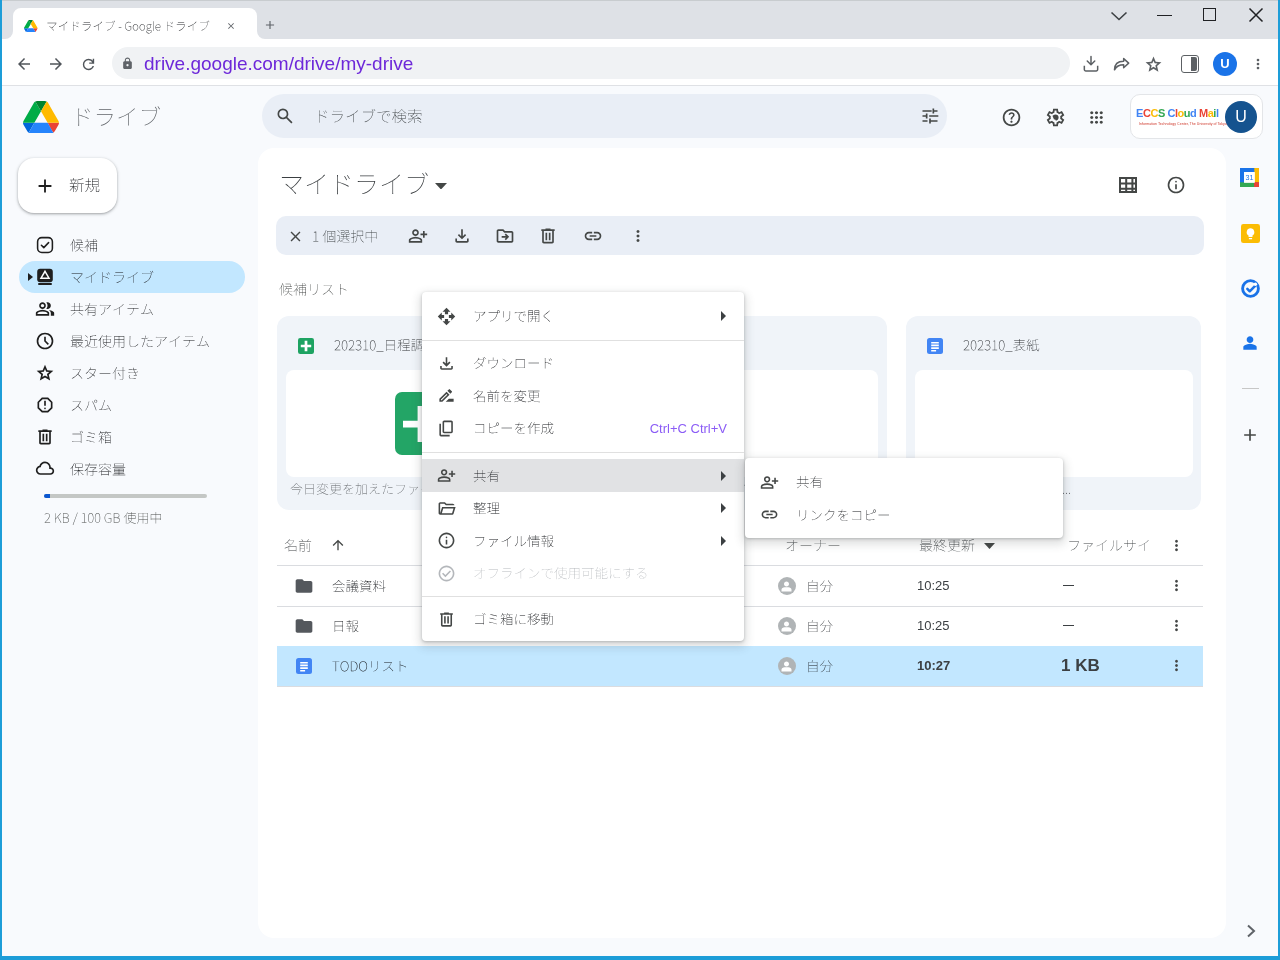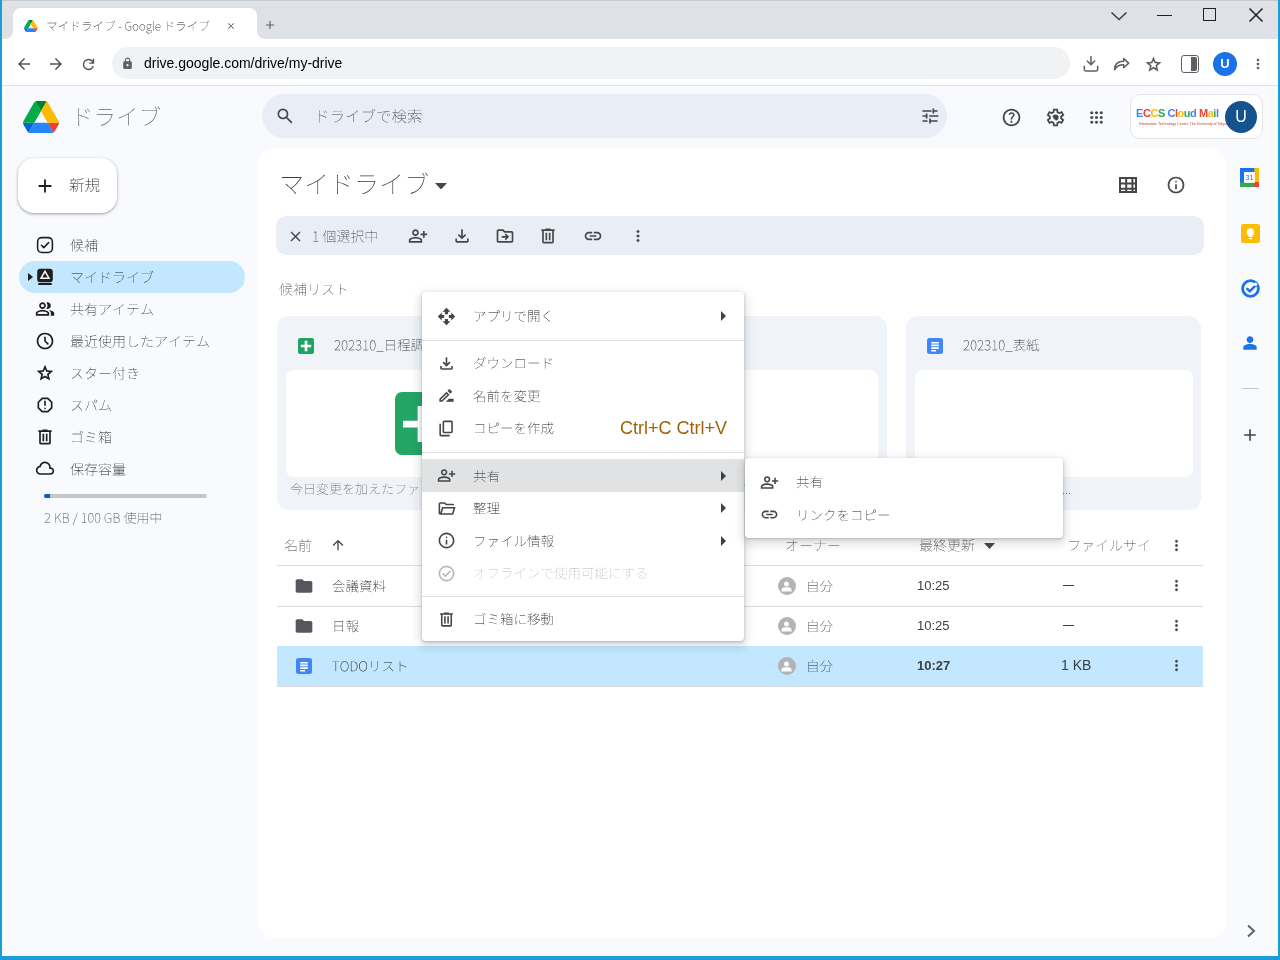--- a/index.html
+++ b/index.html
@@ -42,21 +42,21 @@
 <svg style="position:absolute;left:47.0px;top:55.0px" width="18" height="18" viewBox="0 -960 960 960">
     <path d="M647-440H160v-80h487L423-744l57-56 320 320-320 320-57-56 224-224Z" fill="#50555a"></path>
   </svg>
 <svg style="position:absolute;left:79.5px;top:55.5px" width="17" height="17" viewBox="0 -960 960 960">
     <path d="M480-160q-134 0-227-93t-93-227q0-134 93-227t227-93q69 0 132 28.5T720-690v-110h80v280H520v-80h168q-32-56-87.5-88T480-720q-100 0-170 70t-70 170q0 100 70 170t170 70q77 0 139-44t87-116h84q-28 106-114 173t-196 67Z" fill="#50555a"></path>
   </svg>
 <div style="position:absolute;left:112px;top:47px;width:958px;height:32px;background:#f0f2f4;border-radius:16px"></div>
 <svg style="position:absolute;left:120.5px;top:56.5px" width="13" height="13" viewBox="0 -960 960 960">
     <path d="M240-80q-33 0-56.5-23.5T160-160v-400q0-33 23.5-56.5T240-640h40v-80q0-83 58.5-141.5T480-920q83 0 141.5 58.5T680-720v80h40q33 0 56.5 23.5T800-560v400q0 33-23.5 56.5T720-80H240Zm240-200q33 0 56.5-23.5T560-360q0-33-23.5-56.5T480-440q-33 0-56.5 23.5T400-360q0 33 23.5 56.5T480-280ZM360-640h240v-80q0-50-35-85t-85-35q-50 0-85 35t-35 85v80Z" fill="#5f6368"></path>
   </svg>
-<div style="position:absolute;left:144px;top:52.6px;font-family:'Liberation Sans',sans-serif;font-size:14px;font-weight:400;color:#000000;line-height:21.8px;white-space:nowrap">drive.google.com/drive/my-drive</div>
+<div style="position:absolute;left:144px;top:52.6px;font-family:'Liberation Sans',sans-serif;font-size:19px;font-weight:400;color:#6d28d9;line-height:21.8px;white-space:nowrap">drive.google.com/drive/my-drive</div>
 <svg style="position:absolute;left:1081px;top:54px" width="20" height="20" viewBox="0 0 24 24" fill="none" stroke="#5c6064" stroke-width="1.8">
     <path d="M12 3v10M12 13l-4.5-4.5M12 13l4.5-4.5" stroke-linecap="round"></path>
     <path d="M4 14v4.5a1.8 1.8 0 0 0 1.8 1.8h12.4a1.8 1.8 0 0 0 1.8-1.8V14"></path>
   </svg>
 <svg style="position:absolute;left:1112px;top:54px" width="20" height="20" viewBox="0 0 24 24" fill="none" stroke="#5c6064" stroke-width="1.8">
     <path d="M14 5.5 20 11l-6 5.5v-3.6c-6 0-9 2.1-11 6.1 0-6.5 3-10.4 11-10.4Z" stroke-linejoin="round"></path>
   </svg>
 <svg style="position:absolute;left:1143.5px;top:54.5px" width="19" height="19" viewBox="0 -960 960 960">
     <path d="m354-287 126-76 126 77-33-144 111-96-146-13-58-136-58 135-146 13 111 97-33 143ZM233-120l65-281L80-590l288-25 112-265 112 265 288 25-218 189 65 281-247-149-247 149Zm247-350Z" fill="#5c6064"></path>
   </svg>
@@ -321,21 +321,21 @@
     <path d="M3.6 0V-9.4H0.4V-9.8H7.3V-9.4H4.1V0Z M12.6 0.2Q11.4 0.2 10.5 -0.5Q9.6 -1.1 9.1 -2.2Q8.6 -3.4 8.6 -4.9Q8.6 -6.5 9.1 -7.6Q9.6 -8.7 10.5 -9.4Q11.4 -10 12.6 -10Q13.7 -10 14.6 -9.4Q15.5 -8.7 16 -7.6Q16.5 -6.5 16.5 -4.9Q16.5 -3.4 16 -2.2Q15.5 -1.1 14.6 -0.5Q13.7 0.2 12.6 0.2ZM12.6 -0.3Q13.6 -0.3 14.4 -0.9Q15.1 -1.4 15.6 -2.5Q16 -3.5 16 -4.9Q16 -6.3 15.6 -7.4Q15.1 -8.4 14.4 -8.9Q13.6 -9.5 12.6 -9.5Q11.5 -9.5 10.7 -8.9Q10 -8.4 9.5 -7.4Q9.1 -6.3 9.1 -4.9Q9.1 -3.5 9.5 -2.5Q10 -1.4 10.7 -0.9Q11.5 -0.3 12.6 -0.3Z M18.9 0V-9.8H21.1Q22.6 -9.8 23.6 -9.2Q24.5 -8.6 25 -7.5Q25.5 -6.4 25.5 -4.9Q25.5 -3.5 25 -2.4Q24.5 -1.2 23.6 -0.6Q22.6 0 21.1 0ZM19.4 -0.4H21Q22.4 -0.4 23.3 -1Q24.1 -1.6 24.5 -2.6Q24.9 -3.6 24.9 -4.9Q24.9 -6.2 24.5 -7.2Q24.1 -8.2 23.3 -8.8Q22.4 -9.4 21 -9.4H19.4Z M31.1 0.2Q30 0.2 29.1 -0.5Q28.2 -1.1 27.6 -2.2Q27.1 -3.4 27.1 -4.9Q27.1 -6.5 27.6 -7.6Q28.2 -8.7 29.1 -9.4Q30 -10 31.1 -10Q32.3 -10 33.2 -9.4Q34.1 -8.7 34.6 -7.6Q35.1 -6.5 35.1 -4.9Q35.1 -3.4 34.6 -2.2Q34.1 -1.1 33.2 -0.5Q32.3 0.2 31.1 0.2ZM31.1 -0.3Q32.2 -0.3 32.9 -0.9Q33.7 -1.4 34.1 -2.5Q34.6 -3.5 34.6 -4.9Q34.6 -6.3 34.1 -7.4Q33.7 -8.4 32.9 -8.9Q32.2 -9.5 31.1 -9.5Q30.1 -9.5 29.3 -8.9Q28.5 -8.4 28.1 -7.4Q27.7 -6.3 27.7 -4.9Q27.7 -3.5 28.1 -2.5Q28.5 -1.4 29.3 -0.9Q30.1 -0.3 31.1 -0.3Z M46 -10Q46 -9.8 46 -9.5Q46 -9.3 46 -9Q46 -8.8 46 -8.5Q46 -8.2 46 -7.8Q46 -7.5 46 -7.3Q46 -6 45.9 -5.1Q45.9 -4.2 45.7 -3.6Q45.6 -3 45.3 -2.5Q45.1 -2.1 44.8 -1.6Q44.3 -1.1 43.8 -0.7Q43.2 -0.3 42.7 -0.1Q42.1 0.2 41.6 0.4L41.3 -0Q42.1 -0.3 43 -0.7Q43.8 -1.1 44.5 -1.9Q44.8 -2.4 45.1 -2.9Q45.3 -3.3 45.4 -3.9Q45.5 -4.5 45.6 -5.4Q45.6 -6.2 45.6 -7.3Q45.6 -7.5 45.6 -7.8Q45.6 -8.2 45.6 -8.5Q45.6 -8.8 45.6 -9Q45.6 -9.3 45.6 -9.5Q45.6 -9.8 45.5 -10ZM39.8 -9.9Q39.8 -9.8 39.7 -9.5Q39.7 -9.2 39.7 -9Q39.7 -9 39.7 -8.6Q39.7 -8.3 39.7 -7.8Q39.7 -7.4 39.7 -6.8Q39.7 -6.3 39.7 -5.8Q39.7 -5.3 39.7 -5Q39.7 -4.6 39.7 -4.5Q39.7 -4.3 39.7 -4Q39.8 -3.8 39.8 -3.7H39.3Q39.3 -3.8 39.3 -4Q39.3 -4.3 39.3 -4.5Q39.3 -4.6 39.3 -5Q39.3 -5.3 39.3 -5.8Q39.3 -6.3 39.3 -6.8Q39.3 -7.4 39.3 -7.8Q39.3 -8.3 39.3 -8.6Q39.3 -9 39.3 -9Q39.3 -9.2 39.3 -9.5Q39.3 -9.8 39.3 -9.9Z M59.8 -8.9Q59.7 -8.9 59.7 -8.7Q59.6 -8.6 59.6 -8.6Q59.3 -7.9 58.9 -7.1Q58.5 -6.2 58 -5.5Q57.5 -4.7 56.9 -4.1Q56.2 -3.3 55.3 -2.5Q54.5 -1.8 53.5 -1.1Q52.5 -0.5 51.4 0L51.1 -0.3Q52.2 -0.8 53.2 -1.4Q54.2 -2.1 55.1 -2.8Q55.9 -3.6 56.7 -4.5Q57.2 -5 57.7 -5.7Q58.2 -6.5 58.6 -7.3Q59 -8 59.2 -8.7Q59.1 -8.7 58.6 -8.7Q58.2 -8.7 57.5 -8.7Q56.9 -8.7 56.2 -8.7Q55.5 -8.7 54.8 -8.7Q54.2 -8.7 53.8 -8.7Q53.3 -8.7 53.2 -8.7Q53 -8.7 52.8 -8.7Q52.5 -8.7 52.3 -8.6Q52.1 -8.6 52.1 -8.6V-9.2Q52.1 -9.2 52.3 -9.1Q52.5 -9.1 52.8 -9.1Q53 -9.1 53.2 -9.1Q53.3 -9.1 53.7 -9.1Q54.1 -9.1 54.8 -9.1Q55.4 -9.1 56 -9.1Q56.7 -9.1 57.3 -9.1Q57.9 -9.1 58.4 -9.1Q58.8 -9.1 58.9 -9.1Q59.1 -9.1 59.3 -9.1Q59.4 -9.1 59.5 -9.1ZM57.1 -4.4Q57.7 -3.9 58.3 -3.4Q58.8 -2.8 59.4 -2.2Q60 -1.7 60.4 -1.1Q60.9 -0.6 61.3 -0.2L60.9 0.1Q60.5 -0.5 59.8 -1.2Q59.1 -2 58.3 -2.7Q57.6 -3.5 56.8 -4.1Z M67.8 -1.1Q67.8 -1.2 67.8 -1.8Q67.8 -2.3 67.8 -3.1Q67.8 -3.9 67.8 -4.8Q67.8 -5.7 67.8 -6.6Q67.8 -7.4 67.8 -8.1Q67.8 -8.7 67.8 -9Q67.8 -9.2 67.8 -9.6Q67.8 -9.9 67.7 -10.2H68.3Q68.2 -10 68.2 -9.6Q68.2 -9.2 68.2 -9Q68.2 -8.4 68.2 -7.5Q68.2 -6.7 68.2 -5.8Q68.2 -5 68.2 -4.2Q68.2 -3.3 68.2 -2.7Q68.2 -2 68.2 -1.6Q68.2 -1.2 68.2 -1.1Q68.2 -0.9 68.2 -0.6Q68.2 -0.4 68.2 -0.2Q68.2 0.1 68.3 0.2H67.8Q67.8 -0 67.8 -0.4Q67.8 -0.7 67.8 -1.1ZM68.1 -6.6Q68.8 -6.4 69.6 -6.1Q70.3 -5.9 71.1 -5.6Q72 -5.2 72.7 -4.9Q73.5 -4.6 74.1 -4.3L73.9 -3.8Q73.3 -4.2 72.6 -4.5Q71.8 -4.9 71 -5.2Q70.2 -5.5 69.4 -5.8Q68.7 -6 68.1 -6.2Z" fill="#16191d"></path>
   </svg>
 <div style="position:absolute;left:777.5px;top:656.5px;width:18px;height:18px;border-radius:50%;background:#b0b4b6"></div>
 <svg style="position:absolute;left:779.0px;top:659.0px" width="15" height="15" viewBox="0 -960 960 960">
     <path d="M480-480q-66 0-113-47t-47-113q0-66 47-113t113-47q66 0 113 47t47 113q0 66-47 113t-113 47ZM160-160v-112q0-34 17.5-62.5T224-378q62-31 126-46.5T480-440q66 0 130 15.5T736-378q29 15 46.5 43.5T800-272v112H160Z" fill="#fff"></path>
   </svg>
 <svg style="position:absolute;left:806.0px;top:658.5px;overflow:visible" width="27.0" height="15.5" viewBox="0 -12.2 27.0 15.5">
     <path d="M2.7 -6.2H11.1V-5.8H2.7ZM2.7 -3.3H11.1V-2.9H2.7ZM2.7 -0.3H11.1V0.1H2.7ZM2.5 -9.3H11.3V0.9H10.9V-8.9H2.9V1H2.5ZM6.5 -11.2 6.9 -11.1Q6.7 -10.6 6.5 -10Q6.3 -9.4 6 -9L5.7 -9.1Q5.8 -9.4 6 -9.8Q6.2 -10.2 6.3 -10.5Q6.4 -10.9 6.5 -11.2Z M15.9 -6H24.1V-5.6H15.9ZM23.9 -6H24.3Q24.3 -6 24.3 -5.9Q24.3 -5.8 24.3 -5.8Q24.3 -5.7 24.3 -5.7Q24.2 -4.1 24.1 -3Q24 -1.8 23.9 -1.1Q23.8 -0.4 23.7 0Q23.6 0.4 23.4 0.6Q23.2 0.8 23 0.8Q22.8 0.9 22.5 0.9Q22.2 0.9 21.6 0.9Q21 0.9 20.3 0.8Q20.3 0.7 20.2 0.6Q20.2 0.5 20.1 0.4Q20.9 0.5 21.6 0.5Q22.2 0.5 22.4 0.5Q22.7 0.5 22.8 0.5Q22.9 0.4 23 0.4Q23.2 0.1 23.4 -0.5Q23.6 -1.1 23.7 -2.4Q23.8 -3.7 23.9 -5.9ZM18.1 -10.8 18.5 -10.7Q18 -9.6 17.4 -8.6Q16.7 -7.7 15.9 -6.9Q15.2 -6 14.3 -5.4Q14.3 -5.5 14.2 -5.5Q14.2 -5.6 14.1 -5.6Q14 -5.7 14 -5.7Q14.8 -6.3 15.6 -7.1Q16.4 -7.9 17 -8.8Q17.7 -9.8 18.1 -10.8ZM22.4 -10.9Q22.7 -10.2 23.2 -9.4Q23.7 -8.7 24.3 -8Q24.8 -7.3 25.4 -6.8Q26 -6.2 26.5 -5.9Q26.5 -5.8 26.4 -5.8Q26.4 -5.7 26.3 -5.7Q26.3 -5.6 26.2 -5.5Q25.7 -5.9 25.1 -6.5Q24.5 -7.1 23.9 -7.8Q23.4 -8.5 22.9 -9.2Q22.4 -10 22 -10.7ZM19.2 -5.9H19.6Q19.5 -4.8 19.2 -3.8Q19 -2.7 18.5 -1.8Q18 -0.9 17.1 -0.2Q16.3 0.5 14.9 1Q14.9 0.9 14.9 0.9Q14.8 0.8 14.8 0.8Q14.7 0.7 14.7 0.7Q16 0.3 16.8 -0.4Q17.6 -1.1 18.1 -2Q18.6 -2.9 18.8 -3.9Q19.1 -4.8 19.2 -5.9Z" fill="#16191d"></path>
   </svg>
 <div style="position:absolute;left:917px;top:655.8px;font-family:'Liberation Sans',sans-serif;font-size:13px;font-weight:700;color:#3c4043;line-height:19.5px;white-space:nowrap">10:27</div>
-<div style="position:absolute;left:1061px;top:655.8px;font-family:'Liberation Sans',sans-serif;font-size:14px;font-weight:400;color:#3c4043;line-height:19.5px;white-space:nowrap">1 KB</div>
+<div style="position:absolute;left:1061px;top:655.8px;font-family:'Liberation Sans',sans-serif;font-size:17px;font-weight:700;color:#3c4043;line-height:19.5px;white-space:nowrap">1 KB</div>
 <svg style="position:absolute;left:1168.0px;top:657.0px" width="17" height="17" viewBox="0 -960 960 960">
     <path d="M480-160q-33 0-56.5-23.5T400-240q0-33 23.5-56.5T480-320q33 0 56.5 23.5T560-240q0 33-23.5 56.5T480-160Zm0-240q-33 0-56.5-23.5T400-480q0-33 23.5-56.5T480-560q33 0 56.5 23.5T560-480q0 33-23.5 56.5T480-400Zm0-240q-33 0-56.5-23.5T400-720q0-33 23.5-56.5T480-800q33 0 56.5 23.5T560-720q0 33-23.5 56.5T480-640Z" fill="#444746"></path>
   </svg>
 <div style="position:absolute;left:422px;top:292px;width:322px;height:349px;background:#fff;border-radius:4px;box-shadow:0 1px 3px rgba(60,64,67,.3),0 4px 8px 3px rgba(60,64,67,.15)"></div>
 <div style="position:absolute;left:422px;top:459px;width:322px;height:33px;background:#e1e2e4"></div>
 <div style="position:absolute;left:422px;top:339.5px;width:322px;height:1px;background:#e0e0e0"></div>
 <div style="position:absolute;left:422px;top:451.5px;width:322px;height:1px;background:#e0e0e0"></div>
 <div style="position:absolute;left:422px;top:596px;width:322px;height:1px;background:#e0e0e0"></div>
 <svg style="position:absolute;left:436.5px;top:306.5px" width="19" height="19" viewBox="0 0 24 24">
     <path d="M10 9h4V6h3l-5-5-5 5h3v3Zm-1 1H6V7l-5 5 5 5v-3h3v-4Zm14 2-5-5v3h-3v4h3v3l5-5Zm-9 3h-4v3H7l5 5 5-5h-3v-3Z" fill="#444746"></path>
@@ -396,21 +396,21 @@
   </svg>
 <svg style="position:absolute;left:472.5px;top:566.0px;overflow:visible" width="175.5" height="15.5" viewBox="0 -12.2 175.5 15.5">
     <path d="M8.6 -10.3Q8.5 -10.1 8.5 -9.9Q8.5 -9.7 8.5 -9.4Q8.5 -9.2 8.5 -8.7Q8.5 -8.1 8.5 -7.3Q8.5 -6.5 8.6 -5.6Q8.6 -4.7 8.6 -3.8Q8.6 -2.8 8.6 -2Q8.6 -1.2 8.6 -0.6Q8.6 -0.2 8.3 -0Q8.1 0.2 7.7 0.2Q7.2 0.2 6.7 0.1Q6.1 0.1 5.7 0.1L5.6 -0.4Q6.2 -0.3 6.7 -0.2Q7.2 -0.2 7.7 -0.2Q8 -0.2 8.1 -0.3Q8.2 -0.5 8.2 -0.7Q8.2 -1.2 8.2 -2Q8.2 -2.8 8.2 -3.7Q8.2 -4.6 8.2 -5.5Q8.1 -6.5 8.1 -7.3Q8.1 -8.1 8.1 -8.7Q8.1 -9.2 8.1 -9.4Q8.1 -9.8 8.1 -10Q8 -10.2 8 -10.3ZM1.8 -7.8Q2.1 -7.8 2.3 -7.8Q2.5 -7.8 2.8 -7.8Q2.9 -7.8 3.3 -7.8Q3.8 -7.8 4.5 -7.8Q5.2 -7.8 6 -7.8Q6.8 -7.8 7.7 -7.8Q8.5 -7.8 9.2 -7.8Q9.9 -7.8 10.4 -7.8Q10.9 -7.8 11.1 -7.8Q11.3 -7.8 11.6 -7.8Q11.8 -7.8 12 -7.8V-7.3Q11.8 -7.4 11.6 -7.4Q11.3 -7.4 11.1 -7.4Q10.9 -7.4 10.4 -7.4Q9.9 -7.4 9.2 -7.4Q8.5 -7.4 7.7 -7.4Q6.9 -7.4 6 -7.4Q5.2 -7.4 4.5 -7.4Q3.8 -7.4 3.3 -7.4Q2.9 -7.4 2.8 -7.4Q2.5 -7.4 2.3 -7.4Q2.1 -7.4 1.8 -7.3ZM1.5 -1.7Q2.6 -2.2 3.6 -2.9Q4.6 -3.7 5.5 -4.5Q6.4 -5.3 7 -6Q7.7 -6.8 8.1 -7.5L8.3 -7.5L8.3 -7.1Q7.9 -6.5 7.3 -5.7Q6.6 -5 5.8 -4.2Q4.9 -3.4 3.9 -2.6Q2.9 -1.9 1.8 -1.3Z M24.7 -9Q24.7 -8.9 24.7 -8.8Q24.7 -8.7 24.6 -8.5Q24.5 -8 24.4 -7.3Q24.2 -6.6 23.9 -5.9Q23.7 -5.2 23.3 -4.6Q23 -4 22.6 -3.5Q22 -2.7 21.3 -2.1Q20.6 -1.4 19.6 -0.9Q18.7 -0.4 17.4 -0L17.1 -0.4Q18.4 -0.8 19.3 -1.3Q20.3 -1.7 21 -2.4Q21.7 -3 22.3 -3.8Q22.8 -4.4 23.2 -5.3Q23.6 -6.2 23.9 -7.1Q24.2 -8 24.3 -8.7Q24.1 -8.7 23.5 -8.7Q22.9 -8.7 22.1 -8.7Q21.3 -8.7 20.4 -8.7Q19.5 -8.7 18.8 -8.7Q18 -8.7 17.4 -8.7Q16.9 -8.7 16.7 -8.7Q16.4 -8.7 16.2 -8.7Q15.9 -8.7 15.7 -8.7V-9.2Q15.8 -9.2 16 -9.2Q16.2 -9.1 16.3 -9.1Q16.5 -9.1 16.8 -9.1Q16.9 -9.1 17.3 -9.1Q17.7 -9.1 18.3 -9.1Q19 -9.1 19.7 -9.1Q20.4 -9.1 21.1 -9.1Q21.9 -9.1 22.5 -9.1Q23.1 -9.1 23.5 -9.1Q23.9 -9.1 24 -9.1Q24.2 -9.1 24.2 -9.1Q24.3 -9.1 24.4 -9.2Z M30.2 -9.7Q30.5 -9.7 30.7 -9.7Q30.9 -9.7 31.2 -9.7Q31.4 -9.7 31.9 -9.7Q32.5 -9.7 33.2 -9.7Q33.9 -9.7 34.6 -9.7Q35.3 -9.7 35.9 -9.7Q36.4 -9.7 36.7 -9.7Q37 -9.7 37.2 -9.7Q37.4 -9.7 37.7 -9.7V-9.3Q37.4 -9.3 37.2 -9.3Q37 -9.3 36.7 -9.3Q36.4 -9.3 35.9 -9.3Q35.3 -9.3 34.6 -9.3Q33.9 -9.3 33.2 -9.3Q32.5 -9.3 32 -9.3Q31.4 -9.3 31.2 -9.3Q31 -9.3 30.7 -9.3Q30.5 -9.3 30.2 -9.3ZM38.5 -6.6Q38.5 -6.5 38.4 -6.4Q38.4 -6.4 38.4 -6.3Q38.2 -5.3 37.7 -4.3Q37.2 -3.2 36.5 -2.4Q35.4 -1.2 34.1 -0.6Q32.9 -0 31.6 0.3L31.3 -0.1Q32.6 -0.3 33.9 -1Q35.2 -1.6 36.1 -2.6Q36.8 -3.4 37.3 -4.4Q37.7 -5.4 37.9 -6.3Q37.8 -6.3 37.3 -6.3Q36.9 -6.3 36.2 -6.3Q35.5 -6.3 34.7 -6.3Q33.9 -6.3 33.2 -6.3Q32.4 -6.3 31.7 -6.3Q31.1 -6.3 30.6 -6.3Q30.2 -6.3 30.1 -6.3Q29.9 -6.3 29.6 -6.3Q29.4 -6.3 29.1 -6.3V-6.8Q29.4 -6.7 29.6 -6.7Q29.9 -6.7 30.1 -6.7Q30.2 -6.7 30.6 -6.7Q31.1 -6.7 31.7 -6.7Q32.4 -6.7 33.1 -6.7Q33.9 -6.7 34.6 -6.7Q35.4 -6.7 36 -6.7Q36.7 -6.7 37.1 -6.7Q37.6 -6.7 37.7 -6.7Q37.8 -6.7 37.9 -6.7Q38.1 -6.7 38.2 -6.8Z M42 -4.5Q43.7 -5 45.2 -5.7Q46.8 -6.4 47.9 -7.1Q48.6 -7.6 49.2 -8.1Q49.9 -8.5 50.4 -9.1Q51 -9.6 51.5 -10.2L51.8 -9.9Q51.3 -9.3 50.7 -8.8Q50.1 -8.2 49.4 -7.7Q48.7 -7.2 48 -6.7Q47.2 -6.3 46.3 -5.8Q45.4 -5.3 44.4 -4.9Q43.3 -4.5 42.2 -4.1ZM47.7 -6.9 48.1 -7.1V-0.9Q48.1 -0.7 48.1 -0.5Q48.1 -0.2 48.2 -0Q48.2 0.1 48.2 0.2H47.7Q47.7 0.1 47.7 -0Q47.7 -0.2 47.7 -0.5Q47.7 -0.7 47.7 -0.9Z M56.9 -9.5Q57.2 -9.3 57.7 -8.9Q58.2 -8.6 58.7 -8.2Q59.2 -7.8 59.6 -7.4Q60 -7.1 60.3 -6.8L60 -6.5Q59.7 -6.7 59.3 -7.1Q58.9 -7.5 58.4 -7.9Q57.9 -8.3 57.5 -8.6Q57 -9 56.6 -9.2ZM56.3 -0.4Q57.6 -0.6 58.6 -1Q59.6 -1.3 60.4 -1.8Q61.2 -2.2 61.9 -2.6Q62.8 -3.2 63.6 -4Q64.4 -4.8 65 -5.7Q65.6 -6.5 66 -7.3L66.2 -6.9Q65.8 -6.1 65.2 -5.3Q64.6 -4.5 63.9 -3.7Q63.1 -2.9 62.1 -2.3Q61.5 -1.9 60.7 -1.4Q59.9 -1 58.8 -0.6Q57.8 -0.2 56.5 0Z M68.7 -8.5Q69.1 -8.5 69.3 -8.6Q69.6 -8.6 69.8 -8.6Q70 -8.6 70.6 -8.7Q71.2 -8.7 72.1 -8.8Q72.9 -8.9 73.9 -9Q74.8 -9.1 75.8 -9.2Q76.6 -9.2 77.2 -9.3Q77.8 -9.3 78.3 -9.4Q78.8 -9.4 79.2 -9.4V-9Q78.8 -9 78.3 -9Q77.8 -9 77.4 -8.9Q76.9 -8.9 76.6 -8.7Q75.7 -8.5 75.1 -7.9Q74.5 -7.3 74 -6.7Q73.6 -6 73.4 -5.3Q73.2 -4.6 73.2 -4Q73.2 -3.1 73.5 -2.4Q73.8 -1.7 74.4 -1.3Q74.9 -0.8 75.5 -0.5Q76.2 -0.3 76.8 -0.1Q77.5 -0 78.2 0L78 0.4Q77.4 0.4 76.7 0.2Q75.9 0.1 75.3 -0.2Q74.6 -0.5 74 -1Q73.5 -1.5 73.2 -2.2Q72.8 -2.9 72.8 -3.9Q72.8 -5 73.3 -6Q73.7 -7 74.4 -7.7Q75.1 -8.4 75.9 -8.8Q75.4 -8.8 74.6 -8.7Q73.9 -8.6 73.1 -8.5Q72.2 -8.5 71.4 -8.4Q70.5 -8.3 69.8 -8.2Q69.2 -8.1 68.8 -8ZM77.3 -7Q77.4 -6.8 77.6 -6.5Q77.8 -6.1 78 -5.8Q78.3 -5.4 78.4 -5.1L78 -4.9Q77.8 -5.3 77.5 -5.9Q77.2 -6.4 76.9 -6.8ZM78.7 -7.5Q78.9 -7.3 79.1 -7Q79.3 -6.7 79.5 -6.3Q79.7 -5.9 79.9 -5.6L79.5 -5.4Q79.3 -5.8 79 -6.4Q78.7 -6.9 78.4 -7.3Z M85.2 -9.5H93.9V-9.1H85.2ZM86.1 -7.1V-4.3H93V-7.1ZM85.7 -7.5H93.4V-3.9H85.7ZM86.1 -3.5Q86.8 -2.4 87.9 -1.5Q89.1 -0.7 90.6 -0.1Q92.2 0.4 93.9 0.6Q93.9 0.7 93.9 0.7Q93.8 0.8 93.8 0.9Q93.7 0.9 93.7 1Q91.9 0.7 90.4 0.2Q88.8 -0.4 87.6 -1.3Q86.4 -2.2 85.7 -3.4ZM89.3 -11.2H89.7V-5.4Q89.7 -4.7 89.6 -3.9Q89.5 -3.2 89.3 -2.5Q89.1 -1.7 88.6 -1.1Q88.1 -0.4 87.2 0.1Q86.3 0.6 85 1Q85 1 84.9 0.9Q84.9 0.9 84.8 0.8Q84.8 0.7 84.8 0.7Q86.1 0.3 86.9 -0.2Q87.8 -0.7 88.3 -1.3Q88.7 -1.9 89 -2.6Q89.2 -3.3 89.2 -4Q89.3 -4.7 89.3 -5.4ZM85 -11.2 85.4 -11.1Q85 -10 84.4 -8.9Q83.8 -7.9 83.1 -6.9Q82.4 -6 81.7 -5.3Q81.6 -5.3 81.6 -5.4Q81.5 -5.4 81.5 -5.5Q81.4 -5.6 81.4 -5.6Q82.1 -6.3 82.8 -7.2Q83.5 -8.1 84 -9.1Q84.6 -10.2 85 -11.2ZM83.5 -7.9 83.9 -8.3 83.9 -8.3V1H83.5Z M96.9 -10.2H106.1V-9.8H96.9ZM96.9 -7H106.1V-6.6H96.9ZM96.8 -3.8H106.1V-3.4H96.8ZM96.7 -10.2H97.1V-5.3Q97.1 -4.5 97.1 -3.7Q97 -2.9 96.8 -2.1Q96.6 -1.2 96.3 -0.4Q95.9 0.3 95.4 1Q95.3 1 95.3 0.9Q95.2 0.9 95.2 0.8Q95.1 0.8 95.1 0.7Q95.6 0.1 96 -0.7Q96.3 -1.4 96.5 -2.2Q96.6 -3 96.7 -3.8Q96.7 -4.6 96.7 -5.3ZM105.9 -10.2H106.3V0.1Q106.3 0.4 106.2 0.6Q106 0.8 105.8 0.8Q105.5 0.9 104.9 0.9Q104.3 0.9 103.3 0.9Q103.3 0.8 103.3 0.7Q103.2 0.6 103.2 0.5Q103.7 0.5 104.2 0.5Q104.7 0.5 105 0.5Q105.4 0.5 105.5 0.5Q105.7 0.5 105.8 0.4Q105.9 0.3 105.9 0.1ZM101 -10.1H101.5V0.9H101Z M118.5 -10H118.9V0.1Q118.9 0.4 118.8 0.6Q118.7 0.8 118.4 0.9Q118.1 0.9 117.4 0.9Q116.8 0.9 115.8 0.9Q115.8 0.9 115.8 0.8Q115.7 0.7 115.7 0.6Q115.7 0.5 115.6 0.5Q116.2 0.5 116.8 0.5Q117.3 0.5 117.7 0.5Q118 0.5 118.2 0.5Q118.4 0.4 118.5 0.4Q118.5 0.3 118.5 0.1ZM110.4 -7.3H110.8V-1.4H110.4ZM110.5 -7.3H115.7V-2.5H110.5V-2.9H115.3V-7H110.5ZM108.9 -10.2H120.7V-9.8H108.9Z M124.7 -11.2 125.1 -11Q124.8 -10.5 124.5 -10Q124.3 -9.4 124 -8.9Q123.6 -8.3 123.4 -7.9L123 -8Q123.3 -8.5 123.6 -9Q123.9 -9.6 124.2 -10.1Q124.5 -10.7 124.7 -11.2ZM122.2 -8.2Q122.8 -8.2 123.7 -8.3Q124.6 -8.3 125.7 -8.3Q126.7 -8.4 127.8 -8.4L127.8 -8Q126.8 -8 125.7 -7.9Q124.7 -7.9 123.8 -7.8Q122.9 -7.8 122.2 -7.8ZM123 -6.5H127.3V-6.1H123.4V0.9H123ZM127.1 -6.5H127.5V0.2Q127.5 0.5 127.4 0.6Q127.4 0.8 127.2 0.8Q126.9 0.9 126.5 0.9Q126.1 0.9 125.4 0.9Q125.4 0.8 125.4 0.7Q125.3 0.6 125.3 0.5Q125.9 0.5 126.3 0.5Q126.7 0.5 126.9 0.5Q127 0.5 127.1 0.4Q127.1 0.4 127.1 0.3ZM123.2 -4.5H127.3V-4.1H123.2ZM123.2 -2.4H127.3V-2H123.2ZM129 -11.2H129.4V-6.3Q129.4 -6 129.5 -5.9Q129.7 -5.8 130.2 -5.8Q130.4 -5.8 130.7 -5.8Q131.1 -5.8 131.6 -5.8Q132.1 -5.8 132.5 -5.8Q132.9 -5.8 133.1 -5.8Q133.4 -5.8 133.5 -6Q133.7 -6.1 133.7 -6.5Q133.8 -6.8 133.8 -7.6Q133.9 -7.5 133.9 -7.5Q134 -7.5 134.1 -7.4Q134.1 -7.4 134.2 -7.4Q134.2 -6.6 134.1 -6.2Q134 -5.8 133.8 -5.6Q133.5 -5.4 133.1 -5.4Q133 -5.4 132.7 -5.4Q132.4 -5.4 132.1 -5.4Q131.7 -5.4 131.3 -5.4Q130.9 -5.4 130.6 -5.4Q130.4 -5.4 130.3 -5.4Q129.8 -5.4 129.5 -5.5Q129.2 -5.6 129.1 -5.8Q129 -6 129 -6.3ZM133.2 -10 133.5 -9.7Q133 -9.5 132.3 -9.2Q131.6 -9 130.8 -8.7Q130 -8.5 129.3 -8.3Q129.3 -8.3 129.3 -8.4Q129.2 -8.5 129.2 -8.6Q129.9 -8.8 130.6 -9Q131.4 -9.3 132.1 -9.6Q132.7 -9.8 133.2 -10ZM129 -5H129.4V-0.1Q129.4 0.2 129.6 0.3Q129.7 0.4 130.3 0.4Q130.4 0.4 130.8 0.4Q131.2 0.4 131.7 0.4Q132.2 0.4 132.6 0.4Q133 0.4 133.2 0.4Q133.5 0.4 133.7 0.3Q133.9 0.1 133.9 -0.3Q134 -0.7 134 -1.5Q134.1 -1.5 134.2 -1.4Q134.3 -1.4 134.4 -1.4Q134.4 -0.5 134.3 -0Q134.2 0.4 134 0.6Q133.7 0.8 133.2 0.8Q133.1 0.8 132.8 0.8Q132.6 0.8 132.2 0.8Q131.8 0.8 131.4 0.8Q131 0.8 130.7 0.8Q130.4 0.8 130.3 0.8Q129.8 0.8 129.5 0.7Q129.2 0.7 129.1 0.5Q129 0.3 129 -0.1ZM133.4 -4.1 133.7 -3.7Q133.2 -3.4 132.5 -3.1Q131.7 -2.8 130.9 -2.6Q130.1 -2.4 129.3 -2.2Q129.3 -2.2 129.3 -2.3Q129.2 -2.4 129.2 -2.5Q129.9 -2.7 130.7 -2.9Q131.6 -3.2 132.3 -3.5Q133 -3.8 133.4 -4.1ZM126.2 -10.1 126.5 -10.2Q126.9 -9.8 127.3 -9.3Q127.6 -8.7 127.9 -8.2Q128.2 -7.7 128.4 -7.3L128.1 -7.1Q128 -7.5 127.7 -8.1Q127.3 -8.6 127 -9.1Q126.6 -9.6 126.2 -10.1Z M141.3 -8.8Q141.8 -8.7 142.5 -8.6Q143.2 -8.6 143.9 -8.6Q144.7 -8.6 145.4 -8.7Q146.1 -8.7 146.6 -8.8V-8.3Q146.1 -8.3 145.4 -8.3Q144.7 -8.2 143.9 -8.2Q143.2 -8.2 142.4 -8.3Q141.7 -8.3 141.3 -8.3ZM141.2 -3.6Q141.1 -3.2 141.1 -2.8Q141 -2.5 141 -2.2Q141 -2 141.1 -1.7Q141.2 -1.5 141.5 -1.2Q141.8 -1 142.3 -0.9Q142.8 -0.7 143.7 -0.7Q144.6 -0.7 145.4 -0.8Q146.2 -0.9 147 -1.1L147 -0.6Q146.4 -0.5 145.5 -0.4Q144.7 -0.4 143.7 -0.4Q142.1 -0.4 141.4 -0.8Q140.6 -1.3 140.6 -2.2Q140.6 -2.5 140.7 -2.8Q140.7 -3.1 140.8 -3.6ZM138.2 -10Q138.2 -9.9 138.1 -9.8Q138.1 -9.7 138.1 -9.6Q138.1 -9.5 138 -9.4Q137.9 -8.9 137.8 -8.3Q137.7 -7.8 137.7 -7.3Q137.6 -6.7 137.5 -6.1Q137.4 -5.6 137.4 -5Q137.3 -4.5 137.3 -4Q137.3 -3.2 137.4 -2.5Q137.4 -1.9 137.5 -1.1Q137.7 -1.4 137.8 -1.9Q138 -2.4 138.2 -2.8Q138.3 -3.3 138.5 -3.6L138.8 -3.4Q138.6 -3 138.4 -2.5Q138.2 -2 138 -1.5Q137.9 -1 137.8 -0.7Q137.8 -0.5 137.8 -0.4Q137.8 -0.2 137.8 -0.1Q137.8 0 137.8 0.1Q137.8 0.2 137.8 0.3L137.4 0.3Q137.2 -0.4 137.1 -1.5Q137 -2.6 137 -4Q137 -4.7 137 -5.5Q137.1 -6.2 137.2 -7Q137.3 -7.7 137.5 -8.3Q137.6 -9 137.6 -9.4Q137.7 -9.6 137.7 -9.8Q137.7 -9.9 137.7 -10Z M156.6 -10.5Q156.6 -10.5 156.6 -10.4Q156.6 -10.2 156.6 -10.1Q156.6 -10 156.6 -10Q156.6 -9.7 156.6 -9.3Q156.6 -8.9 156.6 -8.3Q156.6 -7.8 156.6 -7.3Q156.6 -6.8 156.6 -6.4Q156.6 -5.9 156.6 -5.6L156.2 -6Q156.2 -6.2 156.2 -6.5Q156.2 -6.9 156.2 -7.4Q156.2 -7.8 156.2 -8.4Q156.2 -8.9 156.2 -9.3Q156.2 -9.7 156.2 -10Q156.2 -10.1 156.1 -10.3Q156.1 -10.5 156.1 -10.5ZM149.9 -8.4Q150.4 -8.4 151.1 -8.5Q151.7 -8.5 152.5 -8.5Q153.2 -8.5 154.1 -8.6Q154.9 -8.6 155.7 -8.6Q156.5 -8.6 157.2 -8.6Q157.9 -8.6 158.5 -8.6Q159.1 -8.6 159.6 -8.6Q160.1 -8.6 160.4 -8.6Q160.7 -8.6 160.9 -8.6V-8.2Q160.4 -8.2 159.6 -8.2Q158.7 -8.2 157.2 -8.2Q156.4 -8.2 155.5 -8.2Q154.5 -8.2 153.5 -8.2Q152.5 -8.1 151.6 -8.1Q150.7 -8 149.9 -8ZM156.8 -4.6Q156.8 -3.9 156.5 -3.4Q156.2 -2.9 155.8 -2.7Q155.4 -2.5 155 -2.5Q154.5 -2.5 154.1 -2.6Q153.8 -2.7 153.5 -3Q153.2 -3.3 153 -3.6Q152.9 -4 152.9 -4.5Q152.9 -5.1 153.2 -5.6Q153.4 -6.1 153.9 -6.4Q154.4 -6.7 154.9 -6.7Q155.6 -6.7 156.1 -6.4Q156.5 -6 156.7 -5.5Q157 -4.9 157 -4.2Q157 -3.5 156.8 -2.8Q156.6 -2.1 156.2 -1.5Q155.8 -0.9 155.1 -0.4Q154.4 0.1 153.2 0.4L152.9 0.1Q153.8 -0.1 154.5 -0.5Q155.2 -0.9 155.7 -1.5Q156.1 -2 156.4 -2.7Q156.6 -3.3 156.6 -4.1Q156.6 -5.3 156.1 -5.8Q155.6 -6.3 155 -6.3Q154.5 -6.3 154.1 -6.1Q153.8 -5.8 153.5 -5.4Q153.3 -5 153.3 -4.5Q153.3 -3.7 153.8 -3.3Q154.3 -2.8 155 -2.8Q155.5 -2.8 155.9 -3.1Q156.2 -3.4 156.4 -3.9Q156.5 -4.3 156.5 -5Z M165.5 -9.6Q165.6 -9.6 165.8 -9.6Q166 -9.6 166.1 -9.6Q166.3 -9.6 166.8 -9.6Q167.3 -9.6 168 -9.6Q168.6 -9.7 169.2 -9.7Q169.9 -9.7 170.3 -9.7Q170.8 -9.8 171 -9.8Q171.2 -9.8 171.3 -9.8Q171.4 -9.8 171.5 -9.9L171.8 -9.5Q171.7 -9.4 171.6 -9.3Q171.4 -9.2 171.2 -9Q171 -8.8 170.5 -8.4Q170 -8 169.4 -7.5Q168.8 -6.9 168.2 -6.4Q167.6 -5.9 167.1 -5.5Q167.7 -5.7 168.4 -5.8Q169 -5.9 169.6 -5.9Q170.7 -5.9 171.5 -5.5Q172.4 -5.1 172.8 -4.5Q173.3 -3.8 173.3 -3Q173.3 -1.8 172.7 -1.1Q172.1 -0.4 171.1 0Q170.1 0.4 168.9 0.4Q168 0.4 167.4 0.2Q166.8 -0.1 166.5 -0.4Q166.2 -0.8 166.2 -1.2Q166.2 -1.6 166.4 -1.9Q166.7 -2.3 167 -2.5Q167.4 -2.7 168 -2.7Q168.8 -2.7 169.4 -2.3Q170 -1.9 170.3 -1.3Q170.6 -0.8 170.6 -0.1L170.3 0Q170.2 -1 169.6 -1.7Q169 -2.3 168 -2.3Q167.4 -2.3 167 -2Q166.6 -1.7 166.6 -1.3Q166.6 -0.6 167.2 -0.3Q167.9 0 168.8 0Q170 0 170.9 -0.3Q171.8 -0.7 172.4 -1.3Q172.9 -2 172.9 -3Q172.9 -3.7 172.5 -4.3Q172.1 -4.8 171.3 -5.2Q170.6 -5.5 169.6 -5.5Q168.7 -5.5 168 -5.4Q167.3 -5.2 166.7 -4.9Q166.1 -4.6 165.5 -4.1Q164.9 -3.6 164.1 -2.9L163.8 -3.2Q164.3 -3.6 164.9 -4.1Q165.4 -4.5 166 -5Q166.5 -5.5 167 -5.8Q167.4 -6.2 167.7 -6.5Q168 -6.7 168.5 -7.1Q168.9 -7.5 169.4 -8Q170 -8.4 170.4 -8.8Q170.9 -9.2 171.1 -9.4Q170.9 -9.4 170.4 -9.4Q169.9 -9.4 169.3 -9.3Q168.6 -9.3 168 -9.3Q167.4 -9.2 166.9 -9.2Q166.4 -9.2 166.2 -9.2Q166 -9.2 165.8 -9.2Q165.7 -9.2 165.5 -9.1Z" fill="#b4b7bb"></path>
   </svg>
 <svg style="position:absolute;left:436.5px;top:609.5px" width="19" height="19" viewBox="0 -960 960 960">
     <path d="M280-120q-33 0-56.5-23.5T200-200v-520h-40v-80h200v-40h240v40h200v80h-40v520q0 33-23.5 56.5T680-120H280Zm400-600H280v520h400v-520ZM360-280h80v-360h-80v360Zm160 0h80v-360h-80v360ZM280-720v520-520Z" fill="#444746"></path>
   </svg>
 <svg style="position:absolute;left:472.5px;top:612.0px;overflow:visible" width="81.0" height="15.5" viewBox="0 -12.2 81.0 15.5">
     <path d="M9.7 -11Q9.9 -10.8 10.1 -10.5Q10.3 -10.2 10.5 -9.8Q10.7 -9.5 10.9 -9.2L10.5 -9Q10.4 -9.3 10.2 -9.6Q10 -10 9.8 -10.3Q9.5 -10.6 9.4 -10.8ZM11.3 -11.3Q11.5 -11.1 11.7 -10.8Q11.9 -10.5 12.1 -10.2Q12.3 -9.9 12.5 -9.6L12.1 -9.4Q11.9 -9.8 11.6 -10.3Q11.2 -10.9 11 -11.2ZM2.3 -8.5Q2.6 -8.5 3 -8.5Q3.3 -8.5 3.6 -8.5H10.1Q10.3 -8.5 10.5 -8.5Q10.7 -8.5 10.9 -8.5Q10.9 -8.3 10.9 -8.1Q10.9 -7.8 10.9 -7.7V-0.7Q10.9 -0.3 10.9 -0Q10.9 0.3 10.9 0.3H10.5Q10.5 0.3 10.5 -0Q10.5 -0.3 10.5 -0.7V-8.1H3.6Q3.3 -8.1 2.9 -8.1Q2.5 -8 2.3 -8ZM2.1 -1Q2.3 -1 2.7 -0.9Q3.1 -0.9 3.5 -0.9H10.6V-0.5H3.5Q3 -0.5 2.7 -0.5Q2.4 -0.5 2.1 -0.5Z M17.4 -9.9Q17.9 -9.8 18.6 -9.7Q19.3 -9.6 20.1 -9.4Q20.8 -9.2 21.6 -9.1Q22.3 -8.9 23 -8.7Q23.7 -8.5 24.2 -8.3L24 -7.9Q23.5 -8.1 22.8 -8.3Q22.2 -8.5 21.4 -8.7Q20.7 -8.8 19.9 -9Q19.2 -9.2 18.5 -9.3Q17.8 -9.4 17.3 -9.5ZM16.8 -6.4Q17.5 -6.3 18.3 -6.1Q19.2 -5.9 20.1 -5.7Q21 -5.5 21.9 -5.3Q22.7 -5 23.4 -4.8L23.2 -4.4Q22.6 -4.6 21.7 -4.9Q20.9 -5.1 20 -5.3Q19.1 -5.5 18.2 -5.7Q17.3 -5.9 16.6 -6ZM16 -2.4Q16.7 -2.3 17.5 -2.1Q18.3 -1.9 19.2 -1.7Q20 -1.5 20.9 -1.3Q21.7 -1.1 22.5 -0.8Q23.2 -0.6 23.8 -0.4L23.6 0Q23 -0.2 22.3 -0.5Q21.6 -0.7 20.7 -0.9Q19.9 -1.2 19 -1.4Q18.1 -1.6 17.3 -1.7Q16.5 -1.9 15.9 -2Z M33.7 -7H39.2V0.9H38.8V-6.5H34.1V0.9H33.7ZM27.9 -5.7H33.2V-5.3H27.9ZM33.9 -4.7H38.9V-4.3H33.9ZM33.9 -2.4H38.9V-2H33.9ZM33.9 -0.1H38.9V0.3H33.9ZM30.4 -7.5H30.8V0.9H30.4ZM30.7 -4.6Q30.9 -4.5 31.2 -4.2Q31.5 -3.8 31.9 -3.5Q32.3 -3.1 32.6 -2.8Q32.9 -2.5 33 -2.4L32.7 -2Q32.6 -2.2 32.3 -2.6Q32 -2.9 31.6 -3.2Q31.3 -3.6 30.9 -3.9Q30.6 -4.2 30.5 -4.4ZM29.2 -9.8H33.6V-9.4H29.2ZM34.3 -9.8H39.7V-9.4H34.3ZM29.6 -11.2 30 -11.2Q29.8 -10.4 29.5 -9.7Q29.1 -9 28.8 -8.4Q28.4 -7.8 28 -7.3Q28 -7.3 27.9 -7.4Q27.9 -7.4 27.8 -7.4Q27.7 -7.5 27.7 -7.5Q28.3 -8.2 28.8 -9.2Q29.3 -10.2 29.6 -11.2ZM34.7 -11.2 35.1 -11.2Q34.8 -10 34.3 -9.1Q33.8 -8.1 33.2 -7.4Q33.2 -7.4 33.1 -7.5Q33 -7.5 33 -7.6Q32.9 -7.6 32.9 -7.6Q33.5 -8.3 34 -9.2Q34.5 -10.2 34.7 -11.2ZM30.3 -9.5 30.7 -9.6Q30.9 -9.1 31.1 -8.5Q31.4 -7.9 31.4 -7.5L31 -7.4Q30.9 -7.8 30.7 -8.4Q30.5 -9 30.3 -9.5ZM35.5 -9.5 35.9 -9.7Q36.3 -9.2 36.7 -8.6Q37 -8 37.2 -7.6L36.8 -7.4Q36.7 -7.8 36.3 -8.4Q35.9 -9 35.5 -9.5ZM30.4 -5.6 30.7 -5.4Q30.4 -4.6 29.9 -3.7Q29.5 -2.7 29 -1.9Q28.5 -1.1 28 -0.5Q27.9 -0.6 27.8 -0.7Q27.7 -0.8 27.6 -0.8Q28.1 -1.4 28.7 -2.1Q29.2 -2.9 29.6 -3.8Q30.1 -4.8 30.4 -5.6Z M46.8 -8.8Q47.2 -8.7 48 -8.6Q48.7 -8.6 49.4 -8.6Q50.2 -8.6 50.9 -8.7Q51.6 -8.7 52.1 -8.8V-8.3Q51.6 -8.3 50.9 -8.3Q50.2 -8.2 49.4 -8.2Q48.7 -8.2 47.9 -8.3Q47.2 -8.3 46.8 -8.3ZM46.7 -3.6Q46.6 -3.2 46.6 -2.8Q46.5 -2.5 46.5 -2.2Q46.5 -2 46.6 -1.7Q46.7 -1.5 47 -1.2Q47.2 -1 47.8 -0.9Q48.3 -0.7 49.2 -0.7Q50.1 -0.7 50.9 -0.8Q51.7 -0.9 52.5 -1.1L52.5 -0.6Q51.9 -0.5 51 -0.4Q50.2 -0.4 49.2 -0.4Q47.6 -0.4 46.9 -0.8Q46.1 -1.3 46.1 -2.2Q46.1 -2.5 46.2 -2.8Q46.2 -3.1 46.3 -3.6ZM43.7 -10Q43.7 -9.9 43.6 -9.8Q43.6 -9.7 43.6 -9.6Q43.6 -9.5 43.5 -9.4Q43.4 -8.9 43.3 -8.3Q43.2 -7.8 43.2 -7.3Q43.1 -6.7 43 -6.1Q42.9 -5.6 42.9 -5Q42.8 -4.5 42.8 -4Q42.8 -3.2 42.9 -2.5Q42.9 -1.9 43 -1.1Q43.2 -1.4 43.3 -1.9Q43.5 -2.4 43.7 -2.8Q43.8 -3.3 44 -3.6L44.3 -3.4Q44.1 -3 43.9 -2.5Q43.7 -2 43.5 -1.5Q43.4 -1 43.3 -0.7Q43.3 -0.5 43.3 -0.4Q43.3 -0.2 43.3 -0.1Q43.3 0 43.3 0.1Q43.3 0.2 43.3 0.3L42.9 0.3Q42.7 -0.4 42.6 -1.5Q42.5 -2.6 42.5 -4Q42.5 -4.7 42.5 -5.5Q42.6 -6.2 42.7 -7Q42.8 -7.7 43 -8.3Q43.1 -9 43.1 -9.4Q43.2 -9.6 43.2 -9.8Q43.2 -9.9 43.2 -10Z M63 -11.2 63.4 -11.1Q62.9 -10.3 62 -9.4Q61 -8.5 59.8 -7.7Q59.7 -7.8 59.7 -7.8Q59.6 -7.9 59.6 -7.9Q59.5 -8 59.4 -8Q60.7 -8.7 61.6 -9.6Q62.5 -10.4 63 -11.2ZM62.3 -10H65.8V-9.7H62ZM65.7 -10H65.7L65.8 -10.1L66.1 -9.9Q65.7 -8.9 65 -8Q64.3 -7.2 63.5 -6.5Q62.6 -5.9 61.7 -5.5Q60.7 -5 59.8 -4.7Q59.8 -4.8 59.7 -4.9Q59.6 -5 59.5 -5.1Q60.5 -5.3 61.4 -5.8Q62.3 -6.2 63.2 -6.8Q64 -7.4 64.6 -8.2Q65.3 -9 65.7 -9.9ZM61 -8.7 61.3 -9Q61.8 -8.7 62.2 -8.4Q62.7 -8 63.1 -7.7Q63.5 -7.4 63.7 -7.1L63.5 -6.8Q63.2 -7.1 62.8 -7.4Q62.4 -7.8 61.9 -8.1Q61.5 -8.5 61 -8.7ZM63.7 -6.3 64.2 -6.2Q63.6 -5.2 62.4 -4.2Q61.3 -3.1 59.6 -2.3Q59.6 -2.4 59.6 -2.4Q59.5 -2.5 59.5 -2.5Q59.4 -2.6 59.3 -2.6Q60.4 -3.1 61.3 -3.7Q62.1 -4.4 62.8 -5Q63.4 -5.7 63.7 -6.3ZM62.9 -4.9H66.5V-4.5H62.6ZM66.4 -4.9H66.5L66.6 -5L66.9 -4.8Q66.4 -3.6 65.6 -2.6Q64.9 -1.6 63.9 -1Q62.9 -0.3 61.7 0.2Q60.6 0.6 59.5 0.9Q59.4 0.9 59.4 0.7Q59.3 0.6 59.2 0.6Q60.4 0.3 61.5 -0.1Q62.6 -0.5 63.5 -1.2Q64.5 -1.9 65.3 -2.8Q66 -3.7 66.4 -4.8ZM61.3 -3.4 61.6 -3.6Q62.1 -3.3 62.6 -3Q63.1 -2.6 63.6 -2.2Q64.1 -1.8 64.3 -1.5L64 -1.2Q63.8 -1.5 63.3 -1.9Q62.9 -2.3 62.3 -2.7Q61.8 -3.1 61.3 -3.4ZM57.2 -10.2H57.6V0.9H57.2ZM54.8 -7.4H59.6V-7H54.8ZM57.3 -7.3 57.6 -7.2Q57.4 -6.5 57 -5.7Q56.7 -4.9 56.3 -4.2Q56 -3.5 55.6 -2.9Q55.2 -2.2 54.8 -1.8Q54.7 -1.9 54.7 -2Q54.6 -2.1 54.5 -2.1Q54.9 -2.5 55.3 -3.1Q55.7 -3.7 56.1 -4.4Q56.4 -5.1 56.7 -5.8Q57.1 -6.6 57.3 -7.3ZM59.1 -11 59.5 -10.7Q58.9 -10.4 58.2 -10.2Q57.4 -10 56.5 -9.8Q55.7 -9.7 54.9 -9.6Q54.9 -9.6 54.9 -9.7Q54.8 -9.8 54.8 -9.9Q55.5 -10 56.4 -10.2Q57.2 -10.3 57.9 -10.5Q58.7 -10.7 59.1 -11ZM57.6 -5.8Q57.7 -5.7 58 -5.4Q58.3 -5.1 58.6 -4.8Q58.9 -4.5 59.2 -4.2Q59.5 -3.9 59.6 -3.8L59.3 -3.5Q59.2 -3.6 58.9 -3.9Q58.7 -4.2 58.4 -4.6Q58 -4.9 57.8 -5.2Q57.5 -5.5 57.3 -5.6Z M68.6 -2.3H74.6V-1.9H68.6ZM68.2 -8.9H74.9V-8.5H68.2ZM71.3 -10.4H71.7V-0.2H71.3ZM68.2 0Q69 -0.1 70.1 -0.2Q71.1 -0.3 72.3 -0.5Q73.5 -0.6 74.7 -0.8L74.7 -0.4Q73.6 -0.3 72.4 -0.1Q71.3 0.1 70.2 0.2Q69.1 0.3 68.3 0.4ZM69 -5.2V-3.8H74.2V-5.2ZM69 -6.9V-5.6H74.2V-6.9ZM68.6 -7.3H74.6V-3.4H68.6ZM74.3 -11 74.6 -10.7Q73.8 -10.5 72.8 -10.4Q71.8 -10.2 70.7 -10.1Q69.6 -10 68.5 -10Q68.5 -10.1 68.5 -10.2Q68.4 -10.3 68.4 -10.3Q69.2 -10.4 70 -10.4Q70.8 -10.5 71.6 -10.6Q72.4 -10.7 73.1 -10.8Q73.8 -10.9 74.3 -11ZM74.7 -8H79.8V-7.6H74.7ZM79.6 -8H80Q80 -8 80 -7.9Q80 -7.8 80 -7.8Q80 -7.7 80 -7.7Q80 -5.5 79.9 -4Q79.8 -2.5 79.7 -1.6Q79.7 -0.6 79.5 -0.2Q79.4 0.3 79.2 0.5Q79.1 0.7 78.9 0.8Q78.7 0.9 78.5 0.9Q78.2 0.9 77.8 0.9Q77.3 0.9 76.8 0.8Q76.8 0.7 76.8 0.6Q76.8 0.5 76.7 0.4Q77.3 0.5 77.7 0.5Q78.2 0.5 78.4 0.5Q78.6 0.5 78.7 0.5Q78.8 0.4 78.9 0.3Q79 0.1 79.1 -0.3Q79.2 -0.8 79.3 -1.8Q79.4 -2.7 79.5 -4.2Q79.6 -5.7 79.6 -7.8ZM76.7 -11.1H77.1Q77.1 -9.6 77 -8.2Q77 -6.7 76.8 -5.4Q76.7 -4 76.3 -2.9Q76 -1.7 75.3 -0.7Q74.7 0.3 73.7 1Q73.7 0.9 73.6 0.9Q73.5 0.9 73.5 0.8Q73.4 0.8 73.3 0.7Q74.3 0.1 74.9 -0.9Q75.6 -1.8 75.9 -3Q76.3 -4.2 76.4 -5.5Q76.6 -6.8 76.6 -8.2Q76.7 -9.7 76.7 -11.1Z" fill="#17191c"></path>
   </svg>
-<div style="position:absolute;right:553px;top:418.8px;font-family:'Liberation Sans',sans-serif;font-size:18px;font-weight:400;color:#a16207;line-height:19.5px;white-space:nowrap">Ctrl+C Ctrl+V</div>
+<div style="position:absolute;right:553px;top:418.8px;font-family:'Liberation Sans',sans-serif;font-size:13px;font-weight:400;color:#8b5cf6;line-height:19.5px;white-space:nowrap">Ctrl+C Ctrl+V</div>
 <div style="position:absolute;left:745px;top:458px;width:318px;height:80px;background:#fff;border-radius:4px;box-shadow:0 1px 3px rgba(60,64,67,.3),0 4px 8px 3px rgba(60,64,67,.15)"></div>
 <svg style="position:absolute;left:759.5px;top:472.5px" width="19" height="19" viewBox="0 -960 960 960">
     <path d="M720-400v-120H600v-80h120v-120h80v120h120v80H800v120h-80Zm-360-80q-66 0-113-47t-47-113q0-66 47-113t113-47q66 0 113 47t47 113q0 66-47 113t-113 47ZM40-160v-112q0-34 17.5-62.5T104-378q62-31 126-46.5T360-440q66 0 130 15.5T616-378q29 15 46.5 43.5T680-272v112H40Zm80-80h480v-32q0-11-5.5-20T580-306q-54-27-109-40.5T360-360q-56 0-111 13.5T140-306q-9 5-14.5 14t-5.5 20v32Zm240-320q33 0 56.5-23.5T440-640q0-33-23.5-56.5T360-720q-33 0-56.5 23.5T280-640q0 33 23.5 56.5T360-560Zm0 320Zm0-320Z" fill="#444746"></path>
   </svg>
 <svg style="position:absolute;left:795.5px;top:475.0px;overflow:visible" width="27.0" height="15.5" viewBox="0 -12.2 27.0 15.5">
     <path d="M4.1 -11.1H4.5V-3.7H4.1ZM9.1 -11.1H9.4V-3.7H9.1ZM0.7 -3.9H12.9V-3.5H0.7ZM1.3 -8.1H12.3V-7.7H1.3ZM8.2 -2.2 8.5 -2.4Q9.1 -2 9.9 -1.4Q10.6 -0.8 11.3 -0.3Q11.9 0.2 12.4 0.6L12.1 0.9Q11.6 0.5 11 -0Q10.3 -0.6 9.6 -1.1Q8.9 -1.7 8.2 -2.2ZM4.8 -2.4 5.2 -2.3Q4.7 -1.7 4.1 -1.1Q3.4 -0.5 2.7 0Q2 0.6 1.3 1Q1.2 0.9 1.2 0.9Q1.1 0.8 1.1 0.8Q1 0.7 1 0.7Q1.7 0.3 2.4 -0.2Q3.1 -0.7 3.7 -1.3Q4.4 -1.9 4.8 -2.4Z M14.5 -9.3H26.1V-9H14.5ZM17.4 -4.6H24.2V-4.2H17.4ZM17.2 -6.9H24.2V-6.5H17.6V0.9H17.2ZM24 -6.9H24.4V0.2Q24.4 0.5 24.3 0.6Q24.2 0.8 24 0.8Q23.7 0.9 23.1 0.9Q22.6 0.9 21.7 0.9Q21.7 0.8 21.6 0.7Q21.5 0.6 21.5 0.5Q22 0.5 22.5 0.5Q22.9 0.5 23.3 0.5Q23.6 0.5 23.7 0.5Q23.9 0.5 24 0.4Q24 0.3 24 0.2ZM19.1 -11.2 19.5 -11.1Q19.1 -9.7 18.4 -8.3Q17.7 -6.9 16.7 -5.7Q15.7 -4.4 14.5 -3.5Q14.5 -3.6 14.4 -3.6Q14.4 -3.7 14.3 -3.8Q14.3 -3.8 14.2 -3.8Q15.2 -4.5 15.9 -5.3Q16.7 -6.2 17.3 -7.1Q17.9 -8.1 18.4 -9.1Q18.8 -10.2 19.1 -11.2ZM17.4 -2.2H24.2V-1.8H17.4Z" fill="#17191c"></path>
   </svg>
 <svg style="position:absolute;left:759.5px;top:505.0px" width="19" height="19" viewBox="0 -960 960 960">
     <path d="M440-280H280q-83 0-141.5-58.5T80-480q0-83 58.5-141.5T280-680h160v80H280q-50 0-85 35t-35 85q0 50 35 85t85 35h160v80ZM320-440v-80h320v80H320Zm200 160v-80h160q50 0 85-35t35-85q0-50-35-85t-85-35H520v-80h160q83 0 141.5 58.5T880-480q0 83-58.5 141.5T680-280H520Z" fill="#444746"></path>
   </svg>

